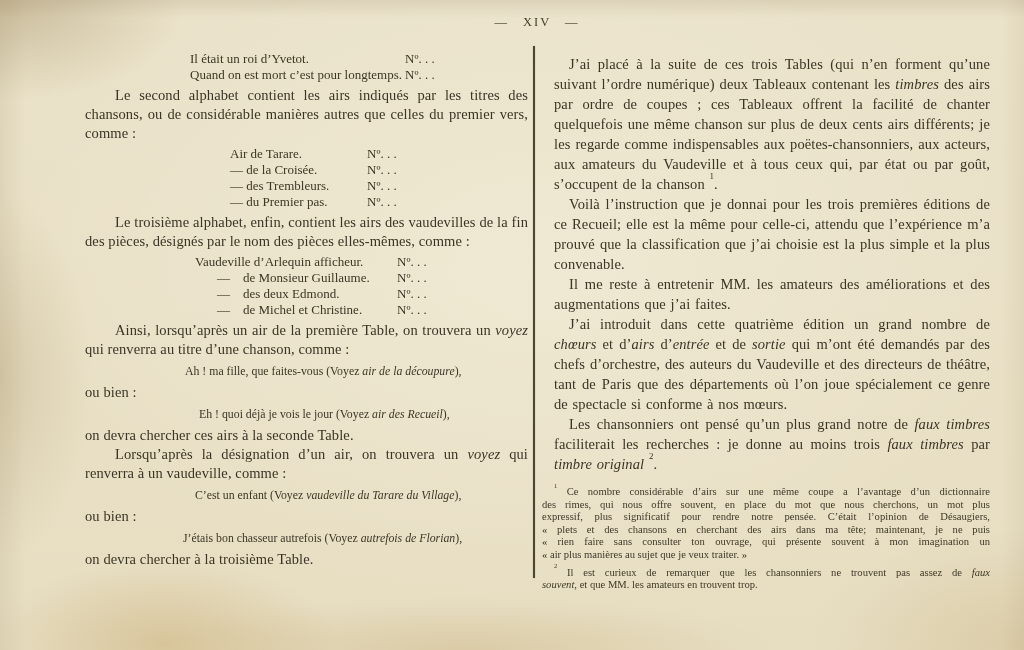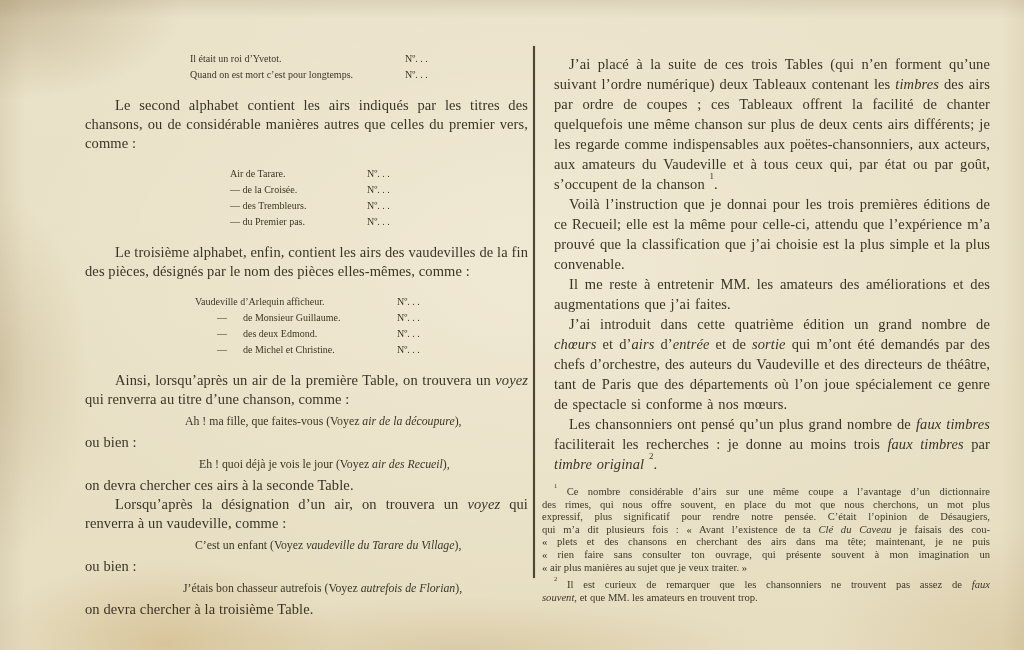--- a/index.html
+++ b/index.html
@@ -39,21 +39,21 @@
   .bp { margin:0; text-align:justify; font-size:14.5px; letter-spacing:0.1px; }
   .left  .bp { line-height:19px; }
   .right .bp { line-height:20px; word-spacing:1px; }
   .bp.indent { text-indent:30px; }
   .right .bp.indent { text-indent:15px;margin-left:12px; }
   .bp.gap-top { margin-top:3px; }
 
   i { font-style:italic; }
   sup { font-size:62%; line-height:0; position:relative; top:-0.45em; }
 
-  .exlist { position:relative; font-size:10px; line-height:16px; margin:13px 0; color:#3c3625; }
+  .exlist { position:relative; font-size:13px; line-height:16px; margin:3px 0; color:#3c3625; }
   .exrow  { position:relative; height:16px; white-space:nowrap; }
   .exrow span { position:absolute; top:0; }
   .l1 { margin-top:5px; }
   .l1 .txt { left:105px; }  .l1 .no { left:320px; }
   .l2 .txt { left:145px; }  .l2 .no { left:282px; }
   .l3 .txt { left:158px; }  .l3 .no { left:312px; }
   .l3 .head .txt { left:110px; }
   .l3 .dash { left:132px; }
 
   .exline { font-size:11.8px; line-height:15px; margin:5px 0 4px; white-space:nowrap; color:#3c3625; }
@@ -66,20 +66,21 @@
   .fn { font-size:10.6px; line-height:12.6px; color:#3e3827; }
   .fn-line { text-align:justify; text-align-last:justify; }
   .fn-line.last { text-align-last:auto; }
   .fn-line.first { text-indent:12px; }
   .fn2 { margin-top:5px; }
 </style>
 </head>
 <body>
 
 <div class="page">
+  <div class="pagenum">— XIV —</div>
   <div class="divider"></div>
 
   <div class="col left">
 
     <div class="exlist l1">
       <div class="exrow">
         <span class="txt">Il était un roi d’Yvetot.</span>
         <span class="no">Nº. . .</span>
       </div>
       <div class="exrow">
@@ -143,28 +144,27 @@
     <p class="bp">ou bien :</p>
     <div class="exline e4"><span>J’étais bon chasseur autrefois (Voyez </span><i>autrefois de Florian</i><span>),</span></div>
     <p class="bp">on devra chercher à la troisième Table.</p>
   </div>
 
   <div class="col right">
     <p class="bp indent" style="margin-top:8px"><span>J’ai placé à la suite de ces trois Tables (qui n’en forment qu’une suivant l’ordre numérique) deux Tableaux contenant les </span><i>timbres</i><span> des airs par ordre de coupes ; ces Tableaux offrent la faci­lité de chanter quelquefois une même chanson sur plus de deux cents airs différents; je les regarde comme indispensables aux poëtes-chansonniers, aux acteurs, aux amateurs du Vaudeville et à tous ceux qui, par état ou par goût, s’occupent de la chanson </span><sup>1</sup><span>.</span></p>
     <p class="bp indent">Voilà l’instruction que je donnai pour les trois premières édi­tions de ce Recueil; elle est la même pour celle-ci, attendu que l’expérience m’a prouvé que la classification que j’ai choisie est la plus simple et la plus convenable.</p>
     <p class="bp indent">Il me reste à entretenir MM. les amateurs des améliorations et des augmentations que j’ai faites.</p>
     <p class="bp indent"><span>J’ai introduit dans cette quatrième édition un grand nombre de </span><i>chœurs</i><span> et d’</span><i>airs</i><span> d’</span><i>entrée</i><span> et de </span><i>sortie</i><span> qui m’ont été demandés par des chefs d’orchestre, des auteurs du Vaudeville et des directeurs de théâtre, tant de Paris que des départements où l’on joue spé­cialement ce genre de spectacle si conforme à nos mœurs.</span></p>
-    <p class="bp indent"><span>Les chansonniers ont pensé qu’un plus grand nombre de </span><i>faux timbres</i><span> faciliterait les recherches : je donne au moins trois </span><i>faux timbres</i><span> par </span><i>timbre original</i><span> </span><sup>2</sup><span>.</span></p>
+    <p class="bp indent"><span>Les chansonniers ont pensé qu’un plus grand notre de </span><i>faux timbres</i><span> faciliterait les recherches : je donne au moins trois </span><i>faux timbres</i><span> par </span><i>timbre original</i><span> </span><sup>2</sup><span>.</span></p>
 
     <div class="footnotes">
       <div class="fn">
         <div class="fn-line first"><sup>1</sup><span> Ce nombre considérable d’airs sur une même coupe a l’avantage d’un dictionnaire</span></div>
         <div class="fn-line"><span>des rimes, qui nous offre souvent, en place du mot que nous cherchons, un mot plus</span></div>
         <div class="fn-line"><span>expressif, plus significatif pour rendre notre pensée. C’était l’opinion de Désaugiers,</span></div>
-        <div class="fn-line"><span>qui m’a dit plusieurs fois : « Avant l’existence de ta </span><i>Clé du Caveau</i><span> je faisais des cou-</span></div>
         <div class="fn-line"><span>« plets et des chansons en cherchant des airs dans ma tête; maintenant, je ne puis</span></div>
         <div class="fn-line"><span>« rien faire sans consulter ton ouvrage, qui présente souvent à mon imagination un</span></div>
         <div class="fn-line last"><span>« air plus manières au sujet que je veux traiter. »</span></div>
       </div>
       <div class="fn fn2">
         <div class="fn-line first"><sup>2</sup><span> Il est curieux de remarquer que les chansonniers ne trouvent pas assez de </span><i>faux</i></div>
         <div class="fn-line last"><i>souvent,</i><span> et que MM. les amateurs en trouvent trop.</span></div>
       </div>
     </div>
   </div>

